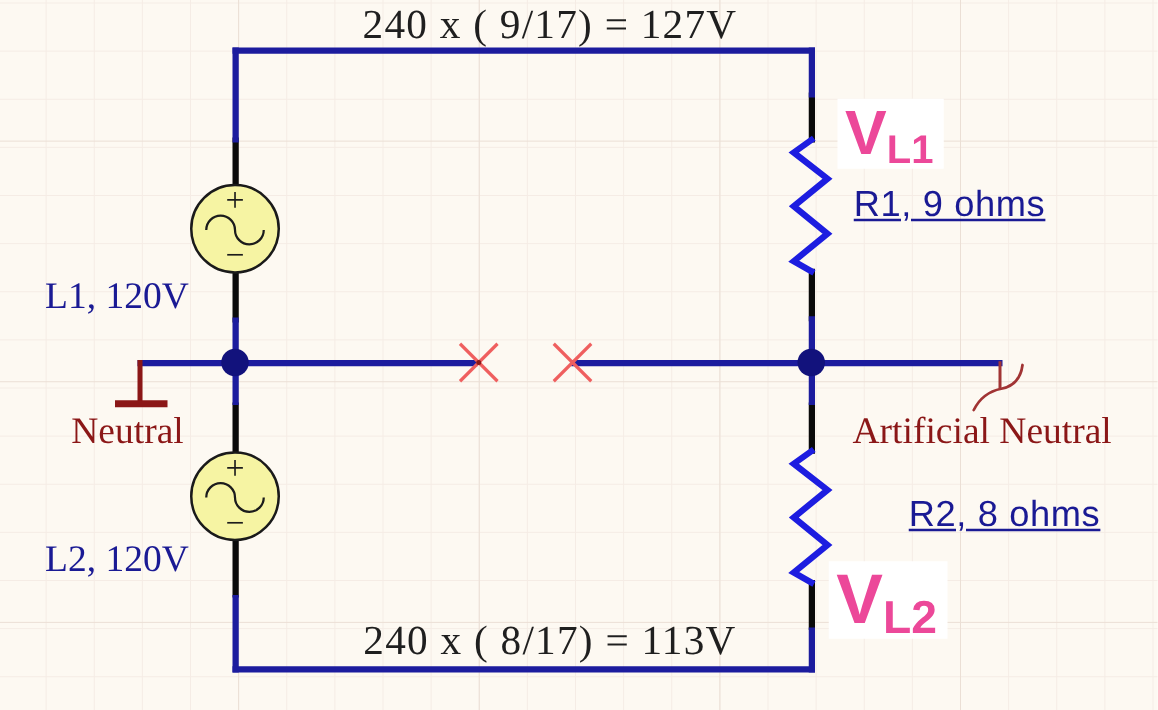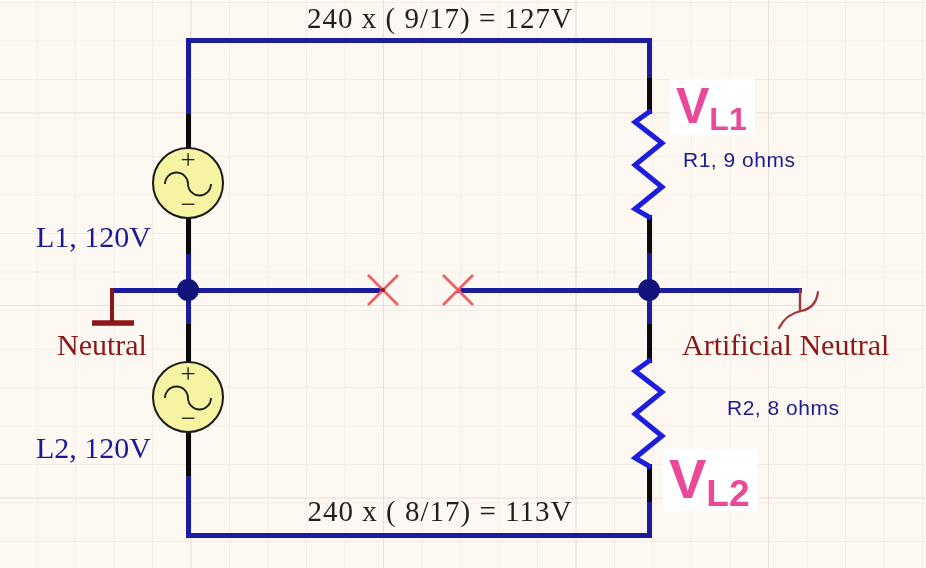--- a/index.html
+++ b/index.html
@@ -28,24 +28,24 @@
   .source .plus{
     position:absolute;top:-2px;left:50%;transform:translateX(-50%);
     font-family:"Liberation Serif",serif;font-size:27px;font-weight:400;color:#1c1c1c;line-height:1;
   }
   .source .minus{
     position:absolute;bottom:-1px;left:50%;transform:translateX(-50%);
     font-family:"Liberation Serif",serif;font-size:27px;font-weight:400;color:#1c1c1c;line-height:1;
   }
   .source svg{position:absolute;left:50%;top:50%;transform:translate(-50%,-50%);}
   .label{position:absolute;white-space:nowrap;line-height:1.05;z-index:5;}
-  .eq{font-size:29px;color:#1f1f1f;letter-spacing:1px;text-align:center;width:420px;}
+  .eq{font-size:33px;color:#1f1f1f;letter-spacing:1px;text-align:center;width:420px;}
   .navy-serif{font-size:30px;color:#1a1a94;}
   .darkred-serif{font-size:30px;color:#8b1717;}
-  .navy-sans{font-family:"Liberation Sans",sans-serif;font-size:21px;color:#1a1a94;letter-spacing:0.5px;}
+  .navy-sans{font-family:"Liberation Sans",sans-serif;font-size:29px;color:#1a1a94;letter-spacing:0.5px;text-decoration:underline;}
   .vbox{
     position:absolute;background:#ffffff;padding:2px 8px 4px 6px;z-index:5;
     font-family:"Liberation Sans",sans-serif;font-weight:bold;color:#ec4899;line-height:1;
   }
   .vbox .vsub{display:inline-block;transform:translateY(0.22em);}
   #vl1 .vmain{font-size:50px;} #vl1 .vsub{font-size:32px;}
   #vl2 .vmain{font-size:56px;} #vl2 .vsub{font-size:37px;}
   svg{display:block;}
 </style>
 </head>

